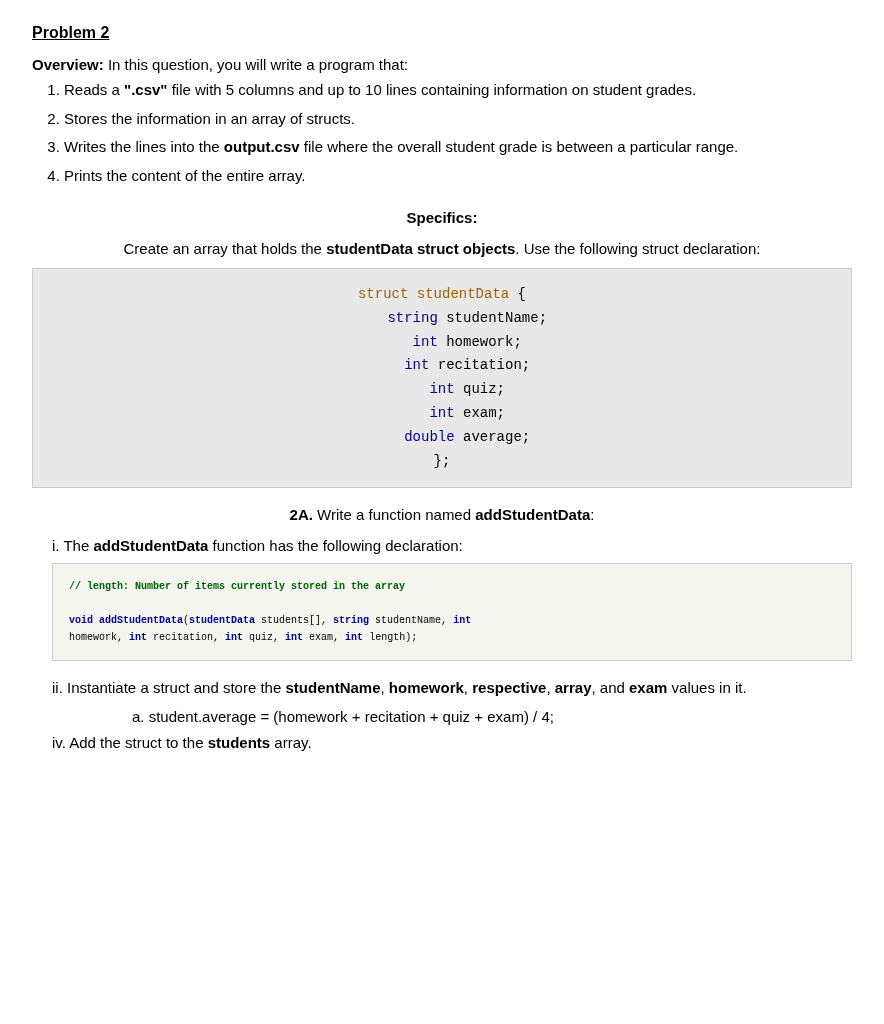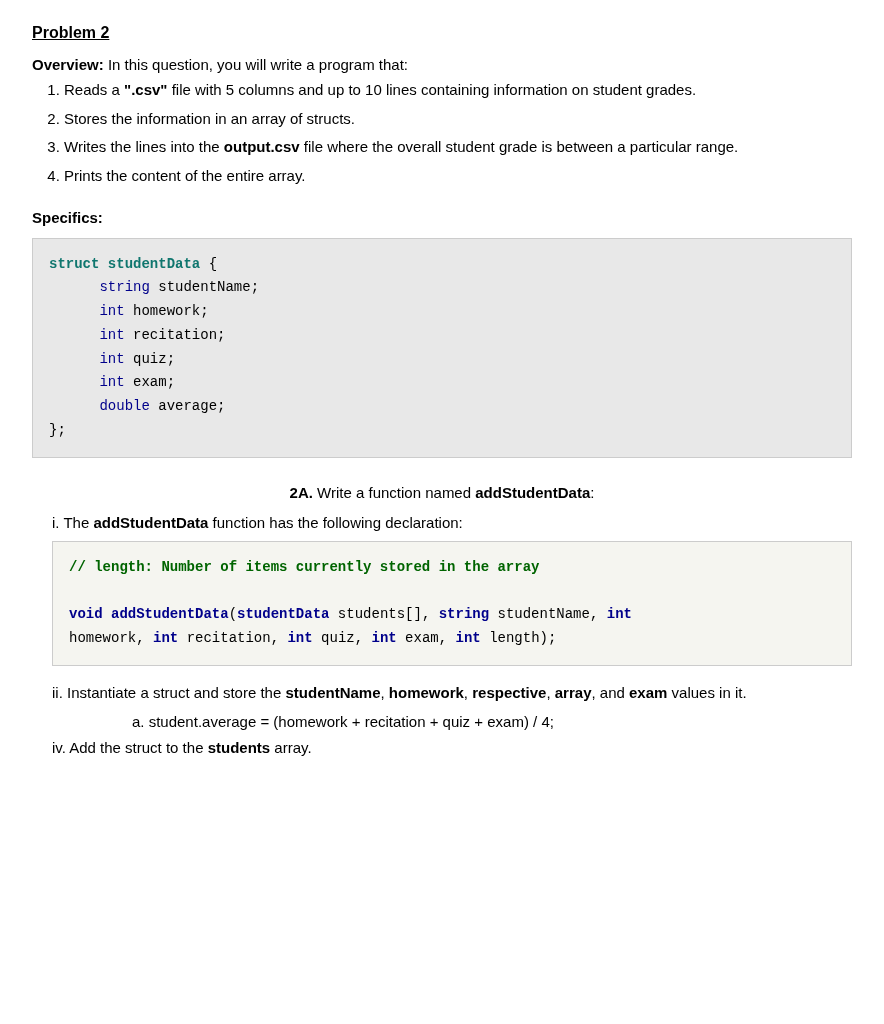--- a/index.html
+++ b/index.html
@@ -36,54 +36,55 @@
       margin-left: 32px;
       margin-top: 6px;
     }
 
     ol li {
       margin-bottom: 6px;
       line-height: 1.5;
     }
 
     .specifics-section {
-      margin-bottom: 24px;
+      margin-bottom: 16px;
+      text-align: center;
     }
 
     .specifics-section p {
       margin-bottom: 8px;
       line-height: 1.5;
     }
 
     .code-block {
       background-color: #e8e8e8;
       border: 1px solid #ccc;
       padding: 14px 16px;
       font-family: 'Courier New', Courier, monospace;
       font-size: 14px;
       margin-bottom: 16px;
       line-height: 1.7;
       white-space: pre;
     }
 
     .code-block .kw {
-      color: #0f766e;
-      font-weight: bold;
+      color: #a16207;
+      font-weight: normal;
     }
 
     .code-block .kw-type {
       color: #00008b;
     }
 
     .code-block-inline {
       background-color: #f5f5f0;
       border: 1px solid #ccc;
       padding: 14px 16px;
       font-family: 'Courier New', Courier, monospace;
-      font-size: 14px;
+      font-size: 10px;
       margin-bottom: 16px;
       line-height: 1.7;
     }
 
     .code-block-inline .comment {
       color: #006400;
       font-weight: bold;
     }
 
     .code-block-inline .kw {
@@ -142,20 +143,23 @@
       Writes the lines into the <span class="bold">output.csv</span> file where the overall student grade is between a particular range.
     </li>
     <li>
       Prints the content of the entire array.
     </li>
   </ol>
 </div>
 
 <div class="specifics-section">
   <p><span class="bold">Specifics:</span></p>
+  <p>
+    <span>Create an array that holds the </span><span class="bold">studentData struct objects</span><span>. Use the following struct declaration:</span>
+  </p>
 
   <div class="code-block"><span class="kw">struct</span> <span class="kw">studentData</span> {
       <span class="kw-type">string</span> studentName;
       <span class="kw-type">int</span> homework;
       <span class="kw-type">int</span> recitation;
       <span class="kw-type">int</span> quiz;
       <span class="kw-type">int</span> exam;
       <span class="kw-type">double</span> average;
 };</div>
 </div>

